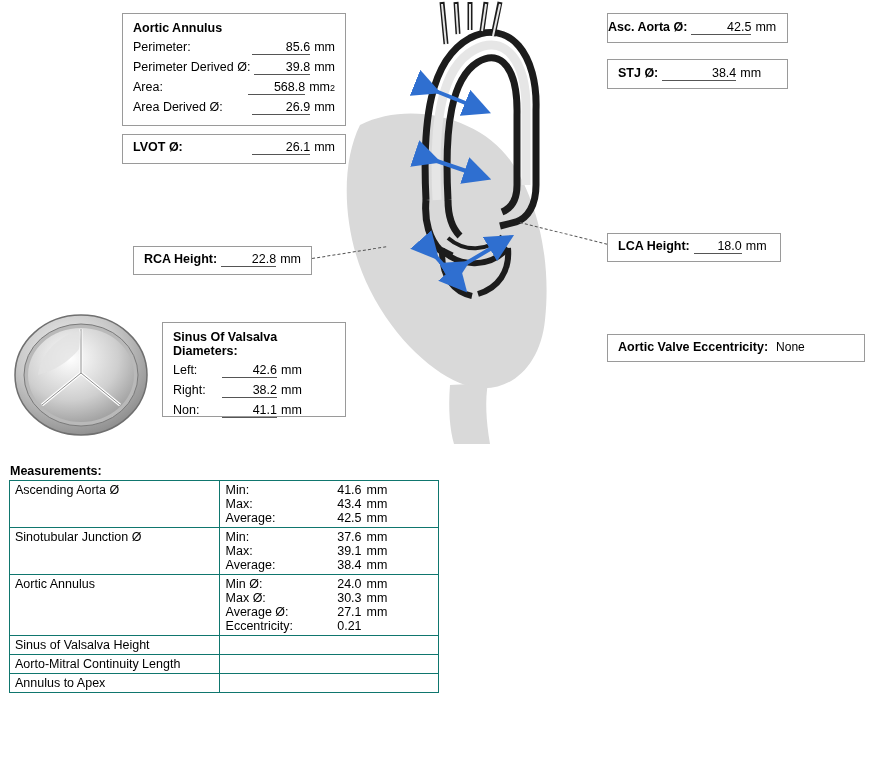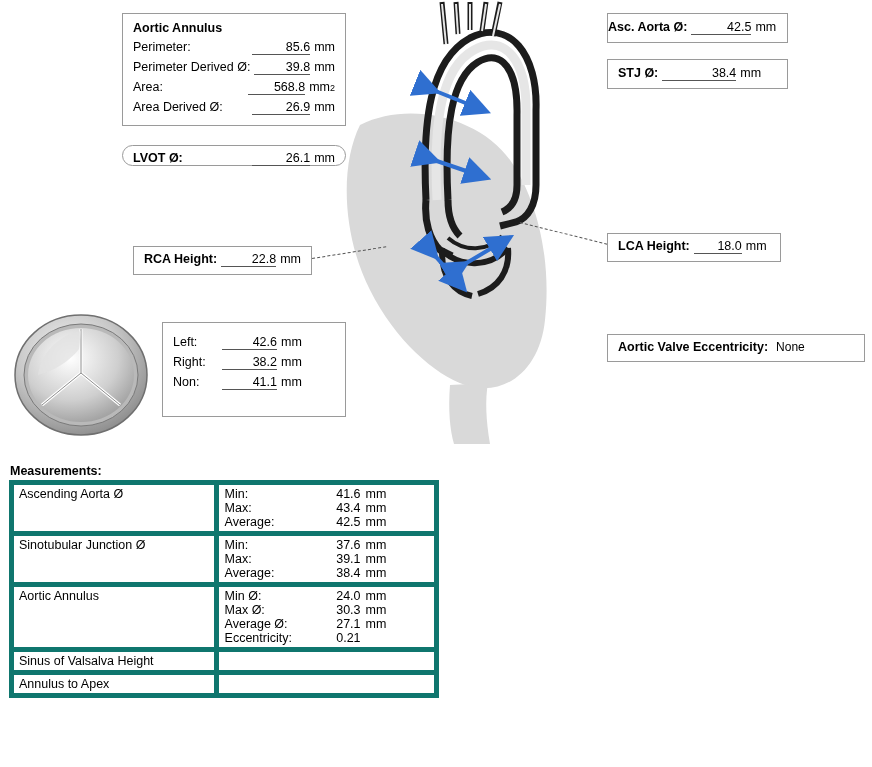--- a/index.html
+++ b/index.html
@@ -53,23 +53,22 @@
   #aortic-annulus-panel {
     left: 122px; top: 13px; width: 224px; height: 113px;
     padding: 7px 10px 0 10px;
   }
   #aortic-annulus-panel .row { margin-top: 5px; }
   #aortic-annulus-panel .label { width: 118px; }
   #aortic-annulus-panel .val { width: 60px; }
 
   
   #lvot-panel {
-    left: 122px; top: 145px; width: 224px; height: 21px;
+    left: 122px; top: 134px; width: 224px; height: 30px;
     padding: 5px 10px 0 10px;
-    border-radius: 11px;
   }
   #lvot-panel .label { width: 118px; font-weight: bold; }
   #lvot-panel .val { width: 60px; }
 
   
   #rca-panel {
     left: 133px; top: 246px; width: 179px; height: 29px;
     padding: 5px 10px 0 10px;
   }
   #rca-panel .label { font-weight: bold; }
@@ -124,21 +123,21 @@
     font-size: 12.5px;
   }
   #measurements-table {
     position: absolute;
     left: 9px; top: 480px;
     width: 430px;
     border-collapse: collapse;
     font-size: 12.5px;
   }
   #measurements-table td {
-    border: 5px solid #0f766e;
+    border: 1px solid #0f766e;
     vertical-align: top;
     padding: 2px 5px;
   }
   #measurements-table td.name { width: 215px; }
   #measurements-table td.detail { width: 213px; padding-left: 6px; }
   .detline { display: flex; }
   .detline .dk { width: 78px; }
   .detline .dv { width: 58px; text-align: right; }
   .detline .du { padding-left: 5px; }
 
@@ -308,20 +307,21 @@
 
 <div class="panel" id="lca-panel">
   <div class="row">
     <span class="label">LCA Height:</span>
     <span class="val">18.0</span>
     <span class="unit">mm</span>
   </div>
 </div>
 
 <div class="panel" id="sov-panel">
+  <div class="panel-title">Sinus Of Valsalva Diameters:</div>
   <div class="row">
     <span class="label">Left:</span>
     <span class="val">42.6</span>
     <span class="unit">mm</span>
   </div>
   <div class="row">
     <span class="label">Right:</span>
     <span class="val">38.2</span>
     <span class="unit">mm</span>
   </div>
@@ -406,17 +406,21 @@
           <span class="dv" style="text-align:right; width:58px;">0.21</span>
           <span class="du"></span>
         </div>
       </td>
     </tr>
     <tr>
       <td class="name">Sinus of Valsalva Height</td>
       <td class="detail">&nbsp;</td>
     </tr>
     <tr>
+      <td class="name">Aorto-Mitral Continuity Length</td>
+      <td class="detail">&nbsp;</td>
+    </tr>
+    <tr>
       <td class="name">Annulus to Apex</td>
       <td class="detail">&nbsp;</td>
     </tr>
   </tbody>
 </table>
 
 </body></html>

